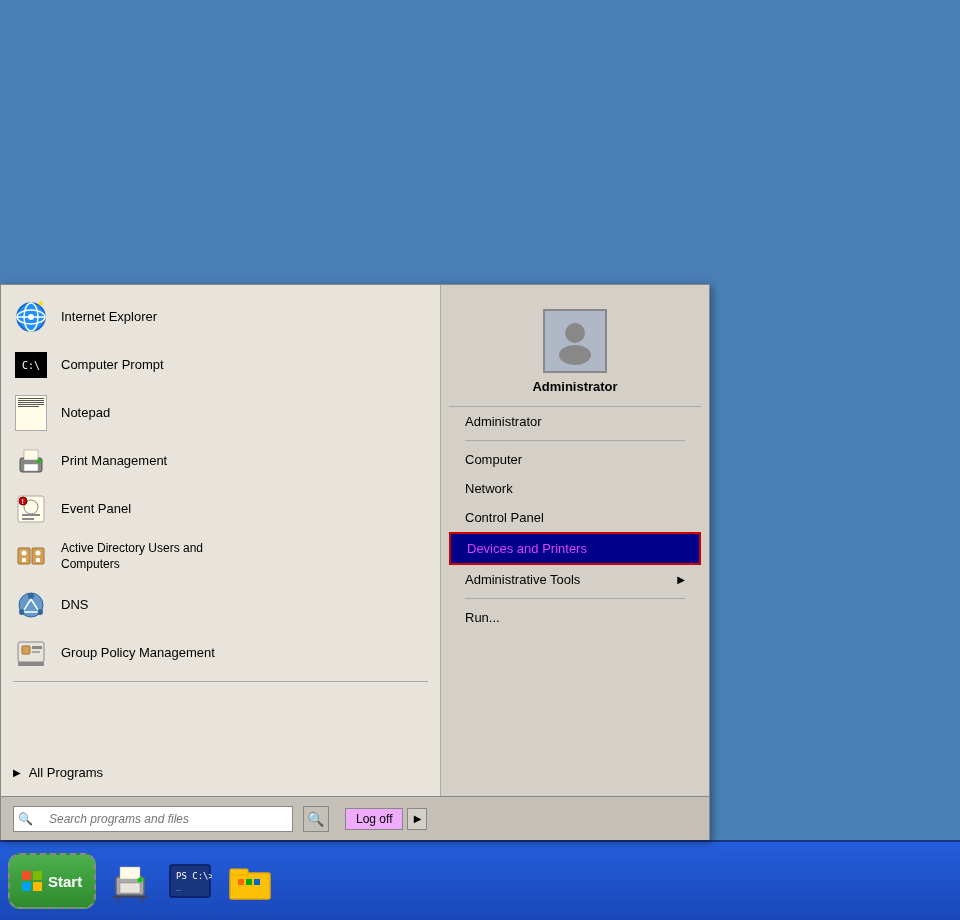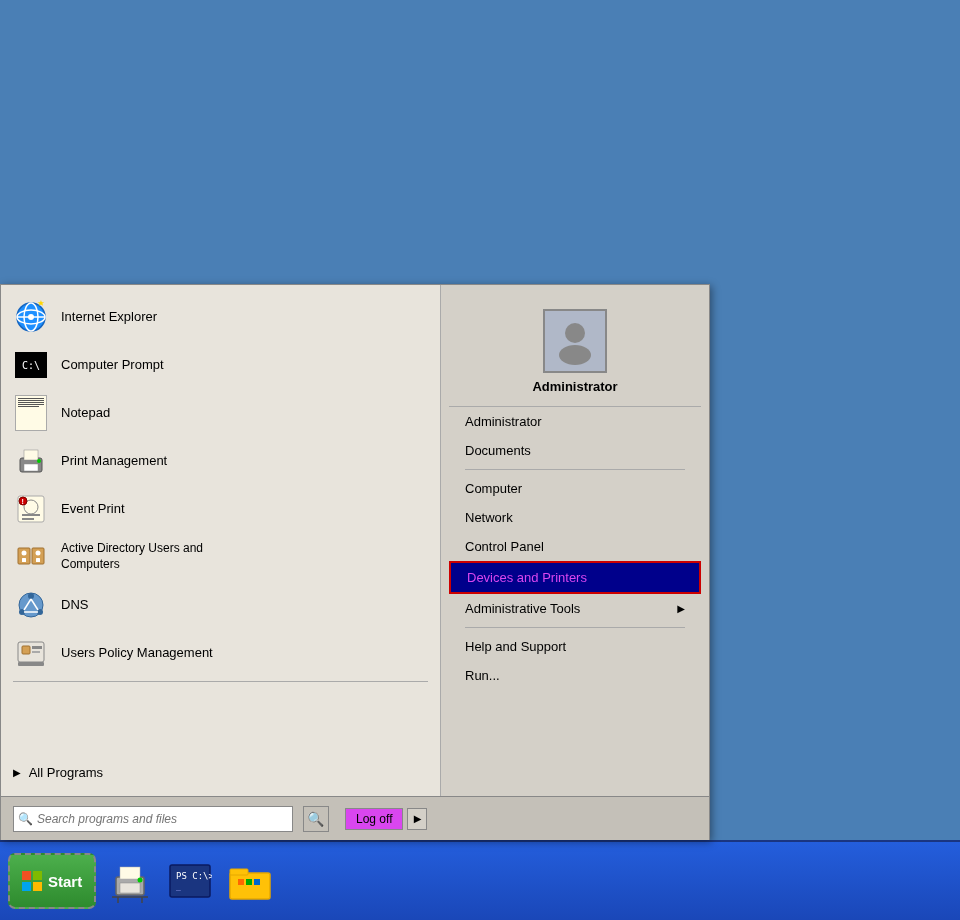--- a/index.html
+++ b/index.html
@@ -188,21 +188,21 @@
 
     #logoff-section {
       display: flex;
       align-items: center;
       gap: 4px;
       margin-left: 8px;
     }
 
     #logoff-btn {
       padding: 3px 10px;
-      background: #d946ef;
+      background: #f0abfc;
       border: 1px solid #888;
       cursor: pointer;
       font-size: 12px;
     }
 
     #arrow-btn {
       width: 20px;
       height: 22px;
       background: #d4d0c8;
       border: 1px solid #888;
@@ -222,21 +222,21 @@
       padding: 4px 8px;
       gap: 8px;
       border-top: 2px solid #1a3580;
     }
 
     #start-button {
       height: 56px;
       padding: 4px 12px;
       background: linear-gradient(to bottom, #4caf4c, #2e8b2e);
       border: 2px dashed #888;
-      border-radius: 7px;
+      border-radius: 12px;
       display: flex;
       align-items: center;
       gap: 6px;
       cursor: pointer;
       color: #fff;
       font-size: 15px;
       font-weight: bold;
     }
 
     .taskbar-icon {
@@ -332,21 +332,21 @@
           <div class="icon">
             <svg width="34" height="34" viewBox="0 0 34 34">
               <rect x="4" y="4" width="26" height="26" rx="2" fill="#fffbe6" stroke="#aaa" stroke-width="1"></rect>
               <circle cx="17" cy="15" r="7" fill="none" stroke="#888" stroke-width="1"></circle>
               <circle cx="9" cy="9" r="4" fill="#cc0000" stroke="#800000" stroke-width="1"></circle>
               <text x="7.5" y="12" font-size="7" fill="#fff" font-weight="bold">!</text>
               <rect x="8" y="22" width="18" height="2" fill="#888"></rect>
               <rect x="8" y="26" width="12" height="2" fill="#888"></rect>
             </svg>
           </div>
-          <span class="label">Event Print</span>
+          <span class="label">Event Panel</span>
         </div>
 
         <div class="menu-item">
           <div class="icon">
             <svg width="34" height="34" viewBox="0 0 34 34">
               <rect x="4" y="8" width="12" height="16" rx="1" fill="#d4a055" stroke="#a07030" stroke-width="1"></rect>
               <rect x="18" y="8" width="12" height="16" rx="1" fill="#d4a055" stroke="#a07030" stroke-width="1"></rect>
               <circle cx="10" cy="13" r="2.5" fill="#fff"></circle>
               <circle cx="24" cy="13" r="2.5" fill="#fff"></circle>
               <rect x="8" y="18" width="4" height="4" rx="0.5" fill="#fff"></rect>
@@ -375,21 +375,21 @@
         <div class="menu-item">
           <div class="icon">
             <svg width="34" height="34" viewBox="0 0 34 34">
               <rect x="4" y="6" width="26" height="20" rx="2" fill="#e8e4dc" stroke="#888" stroke-width="1"></rect>
               <rect x="8" y="10" width="8" height="8" rx="1" fill="#d4a055" stroke="#a07030" stroke-width="1"></rect>
               <rect x="18" y="10" width="10" height="3" fill="#888"></rect>
               <rect x="18" y="15" width="8" height="2" fill="#aaa"></rect>
               <rect x="4" y="26" width="26" height="4" rx="1" fill="#888"></rect>
             </svg>
           </div>
-          <span class="label">Users Policy Management</span>
+          <span class="label">Group Policy Management</span>
         </div>
 
         <div class="separator-line"></div>
 
         <div id="all-programs">
           <span style="font-size:10px;">▶</span>
           <span>All Programs</span>
         </div>
       </div>
 
@@ -403,23 +403,20 @@
               <ellipse cx="26" cy="40" rx="16" ry="10" fill="#888"></ellipse>
             </svg>
           </div>
           <span id="username">Administrator</span>
         </div>
 
         <div class="right-menu-item">
           <span>Administrator</span>
         </div>
 
-        <div class="right-menu-item">
-          <span>Documents</span>
-        </div>
 
         <div class="right-separator"></div>
 
         <div class="right-menu-item">
           <span>Computer</span>
         </div>
 
         <div class="right-menu-item">
           <span>Network</span>
         </div>
@@ -432,35 +429,32 @@
           <span>Devices and Printers</span>
         </div>
 
         <div class="right-menu-item">
           <span>Administrative Tools</span>
           <span class="chevron">▶</span>
         </div>
 
         <div class="right-separator"></div>
 
-        <div class="right-menu-item">
-          <span>Help and Support</span>
-        </div>
 
         <div class="right-menu-item">
           <span>Run...</span>
         </div>
 
       </div>
     </div>
 
     <div id="start-menu-bottom">
       <div id="search-box">
         <span style="font-size:12px;color:#888;margin-right:4px;">🔍</span>
-        <input id="search-input" type="text" style="width: 100%; border: none; outline: none; background: transparent; font-size: 12px; color: rgb(136, 136, 136); font-style: italic; font-family: inherit;" placeholder="Search programs and files">
+        <input id="search-input" type="text" style="width: 100%; border: none; outline: none; background: transparent; font-size: 12px; color: rgb(136, 136, 136); font-style: italic; font-family: inherit; margin-left: 12px;" placeholder="Search programs and files">
       </div>
       <div id="search-btn">
         <span style="font-size:14px;">🔍</span>
       </div>
       <div id="logoff-section">
         <div id="logoff-btn">
           <span>Log off</span>
         </div>
         <div id="arrow-btn">
           <span style="font-size:10px;">▶</span>

